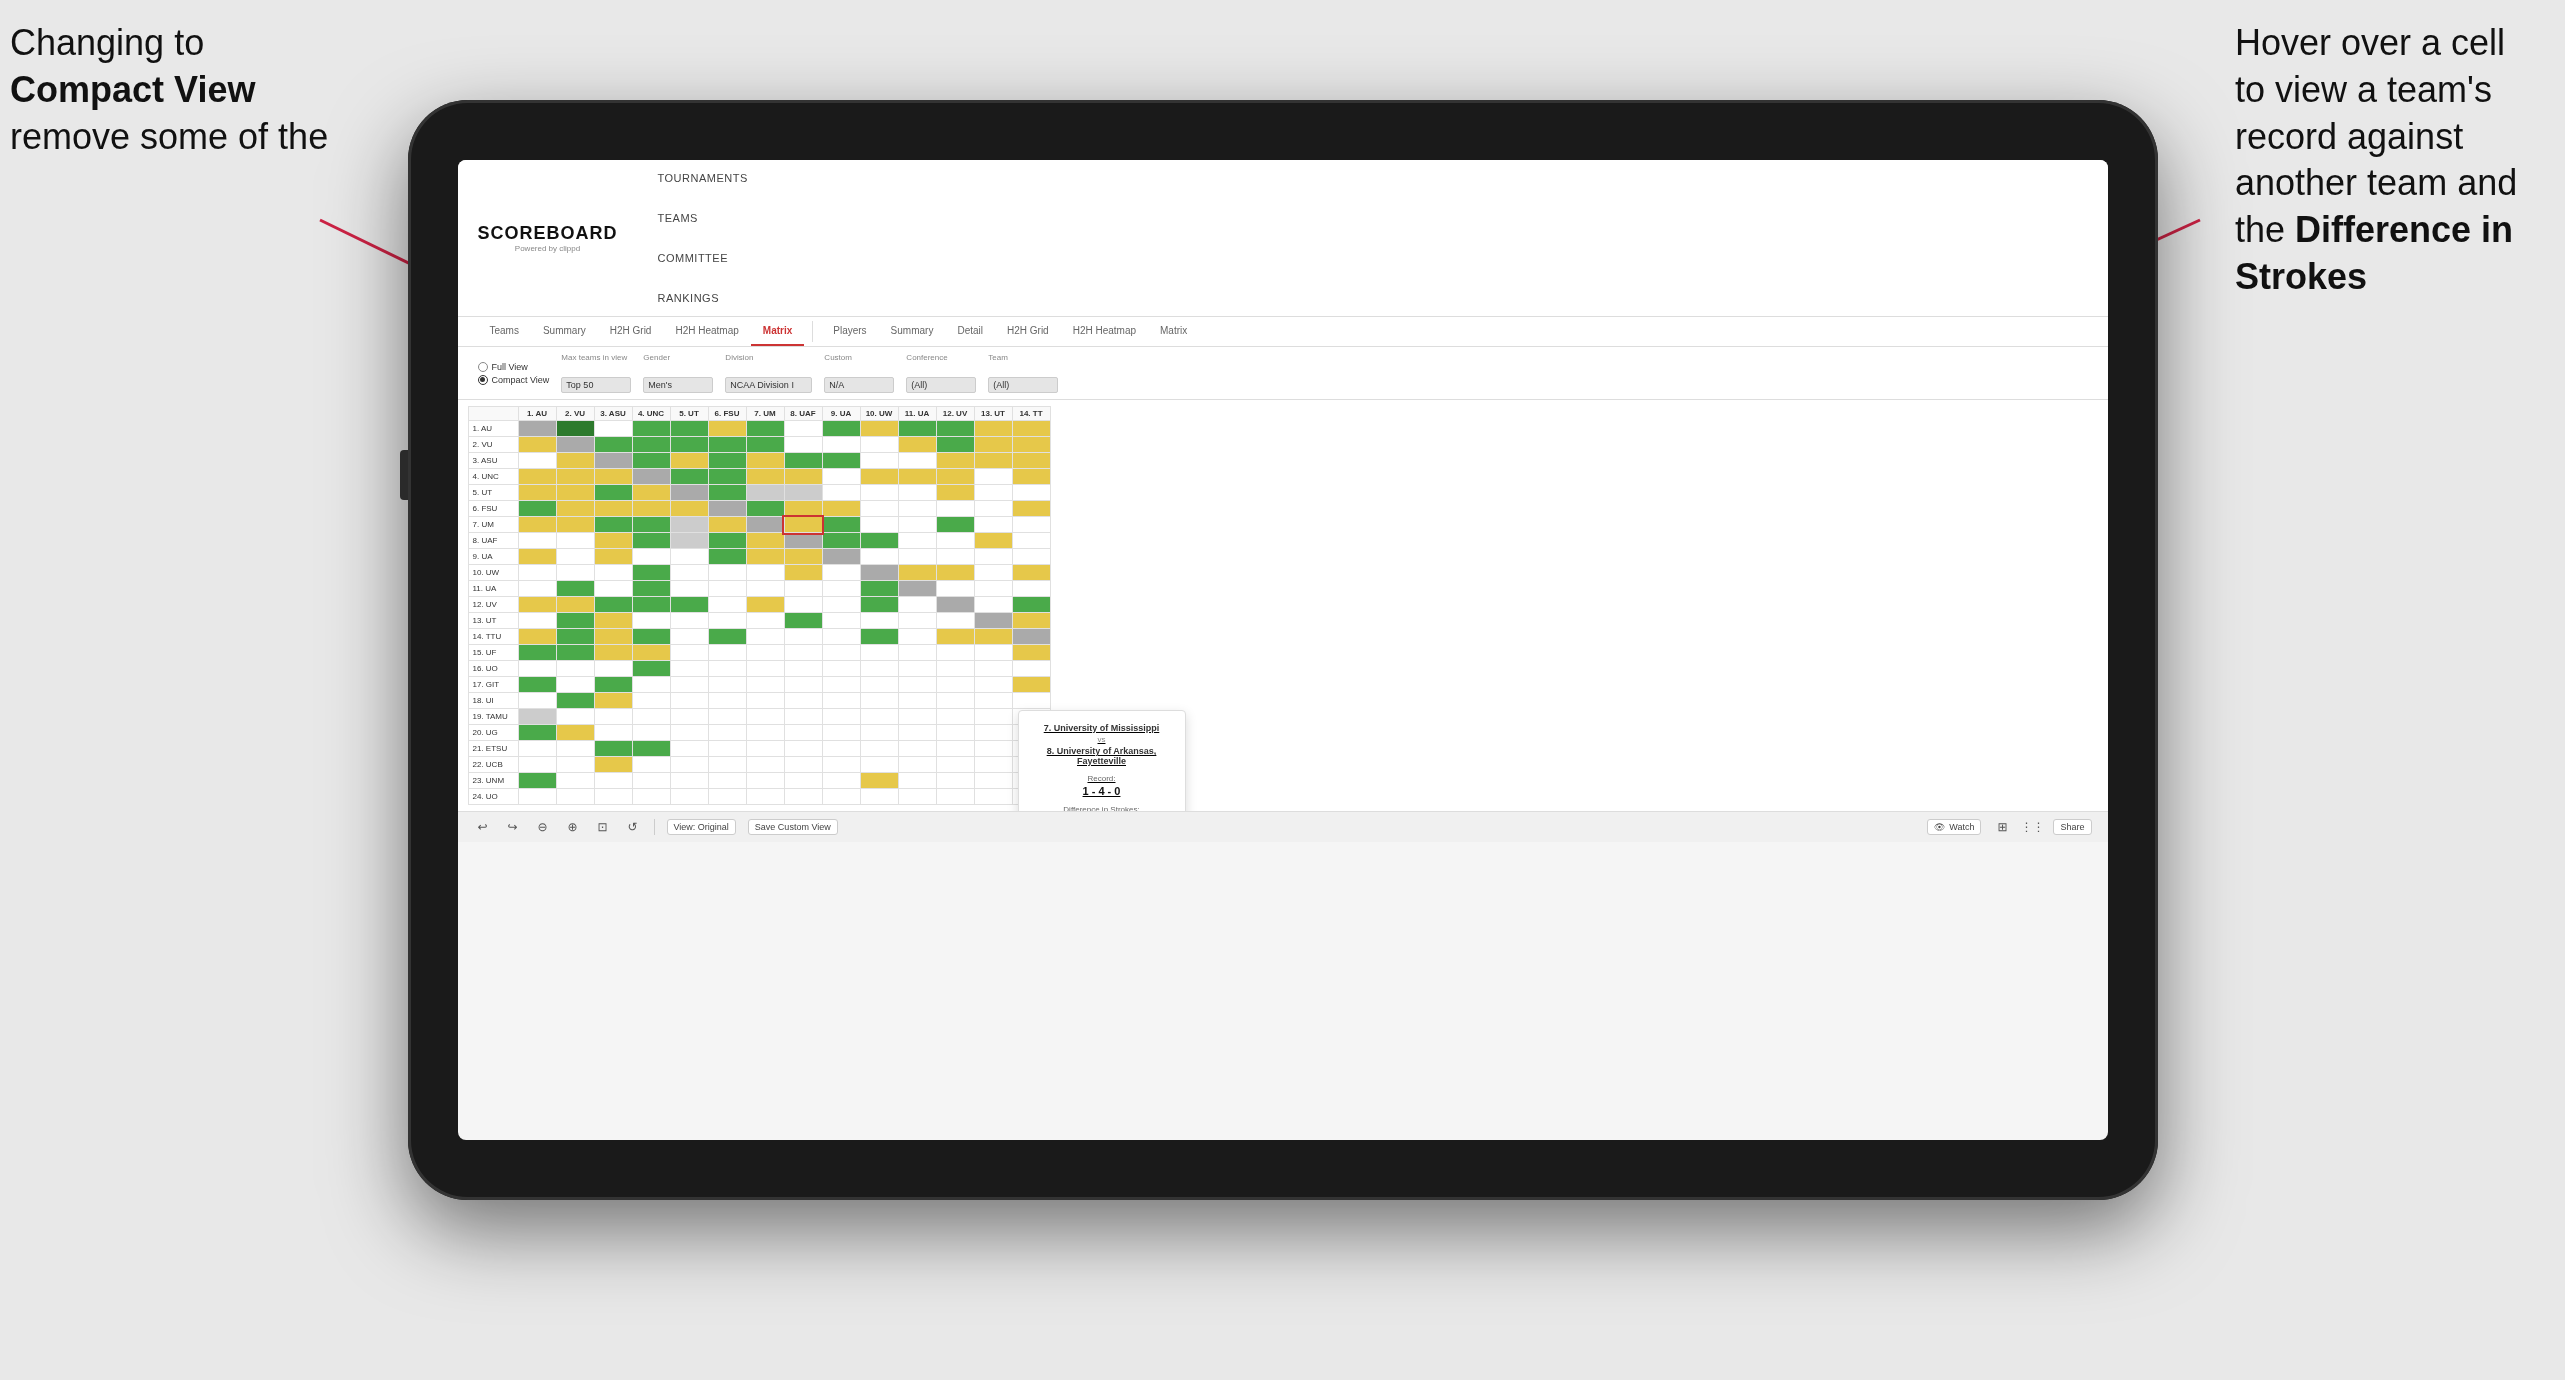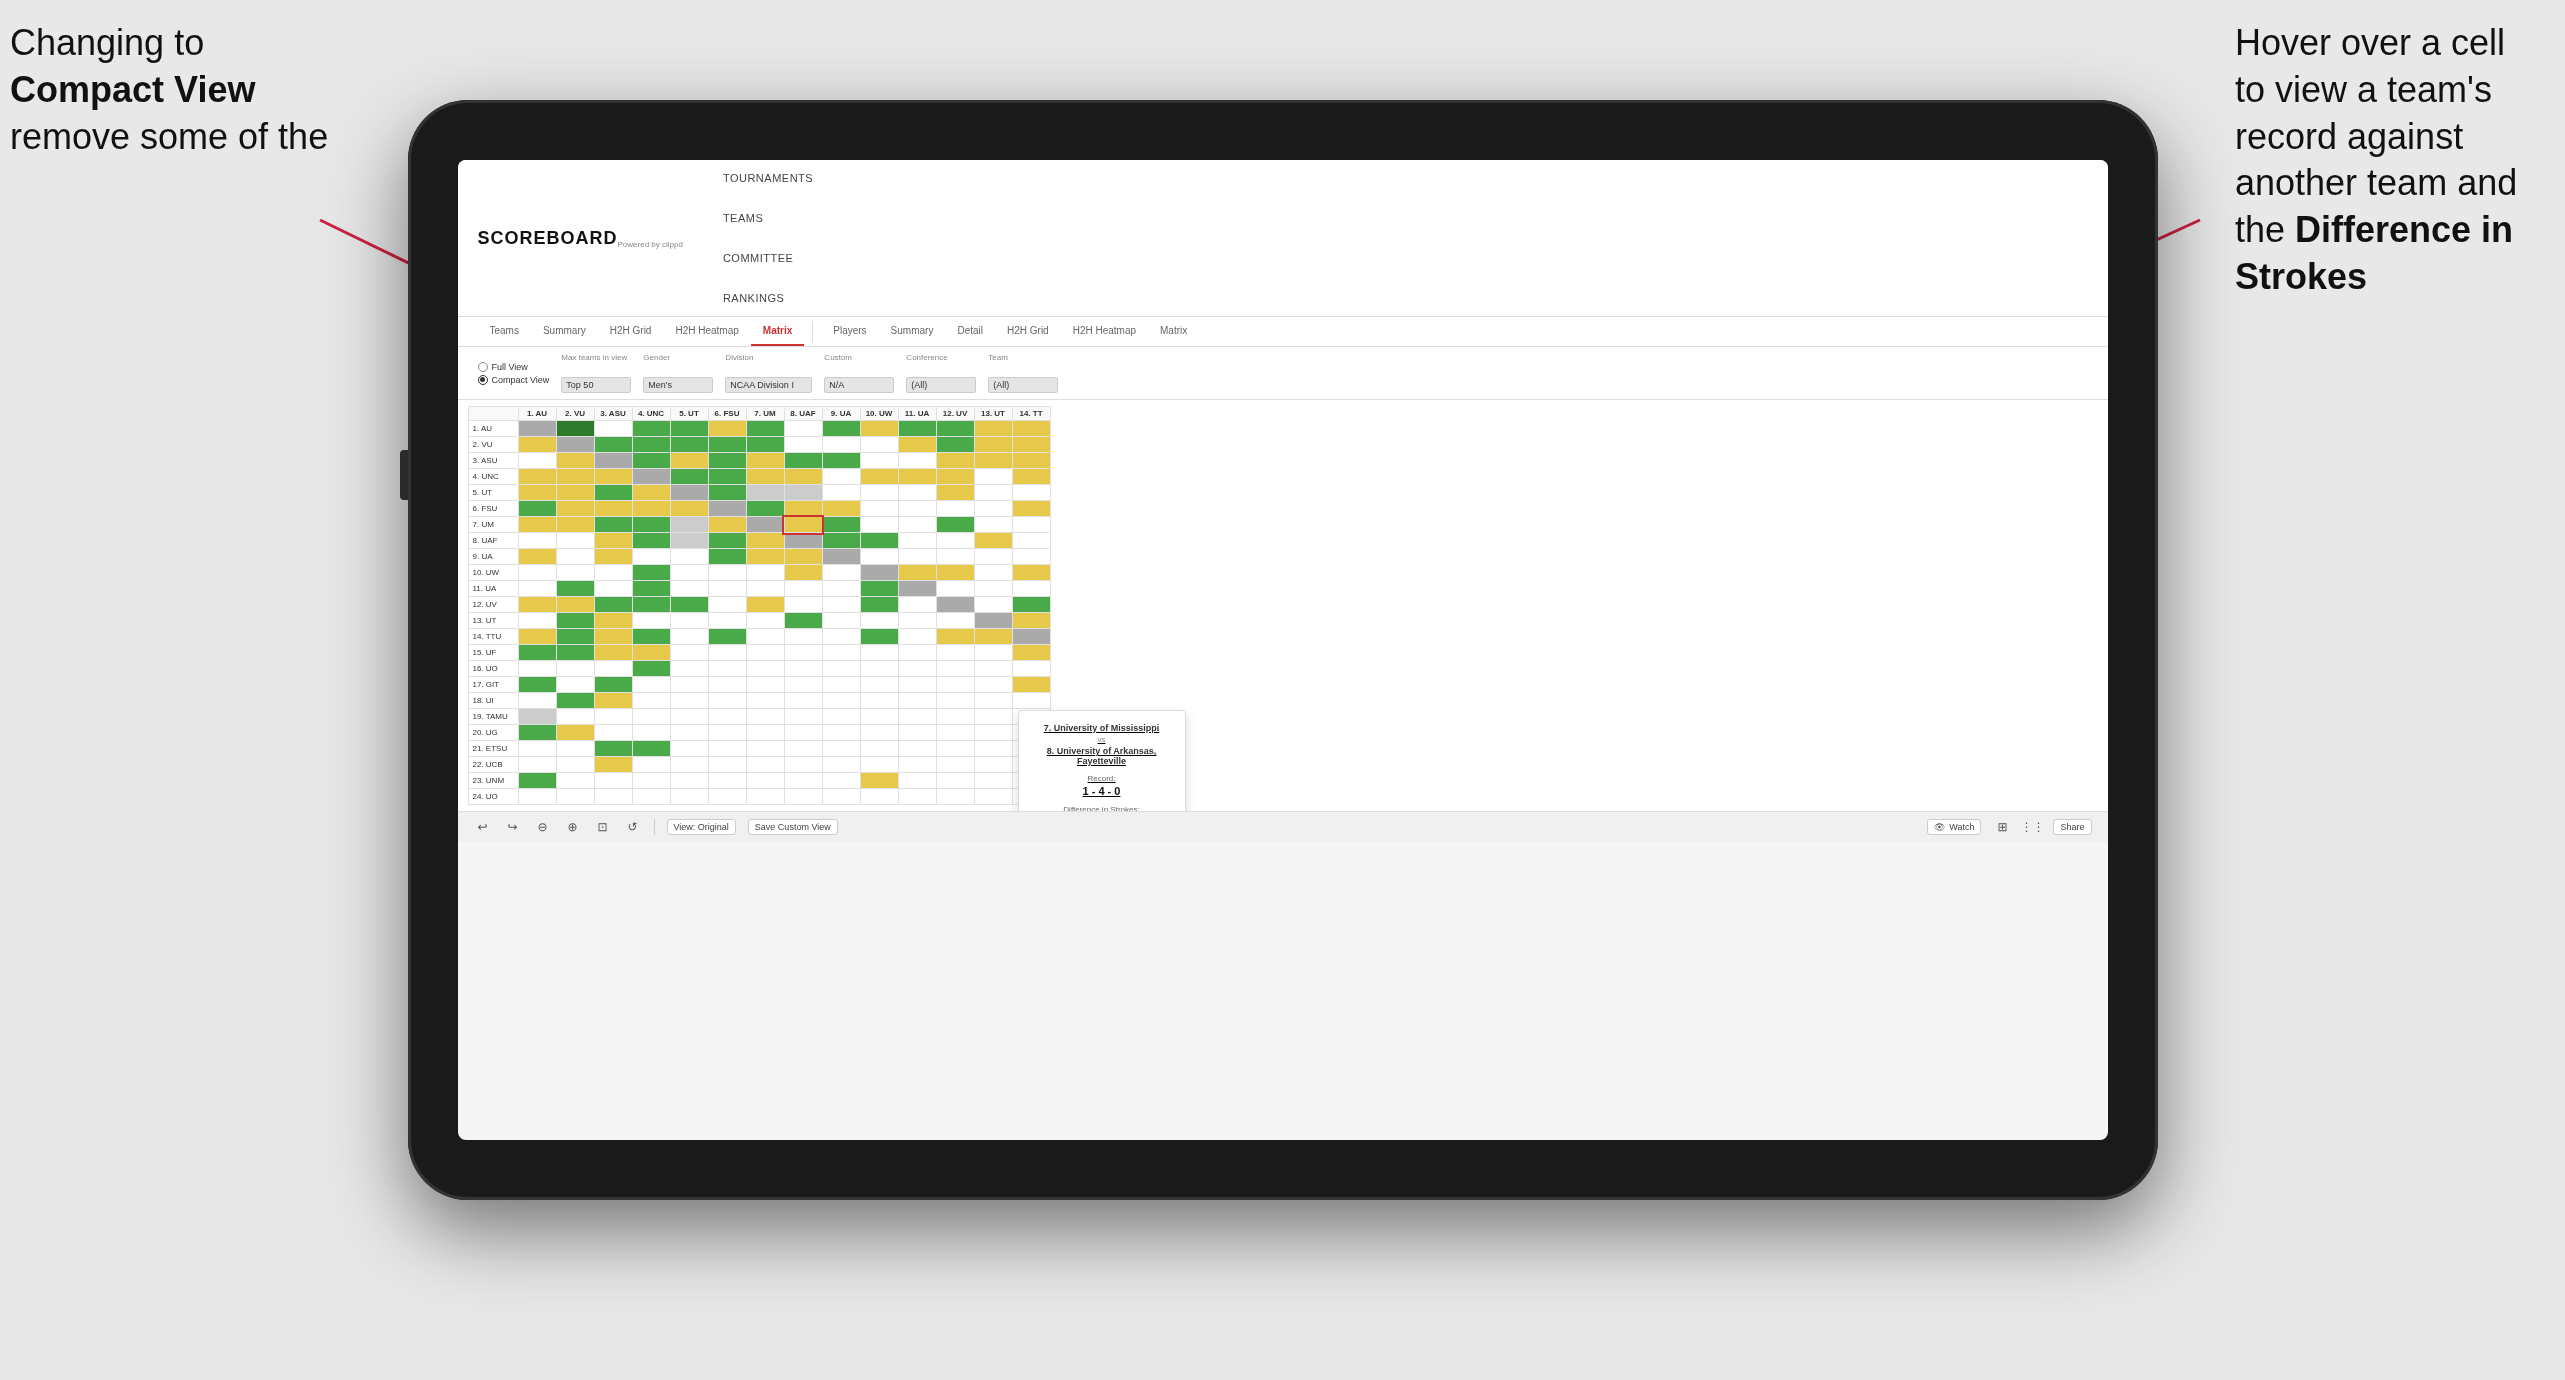--- a/index.html
+++ b/index.html
@@ -92,22 +92,22 @@
       background: white;
       border-bottom: 1px solid #ddd;
       padding: 8px 20px;
       display: flex;
       align-items: center;
       gap: 40px;
     }
 
     .logo-area {
       display: flex;
-      flex-direction: row;
-      align-items: flex-end;
+      flex-direction: column;
+      align-items: center;
     }
 
     .logo-text {
       font-size: 18px;
       font-weight: 900;
       letter-spacing: 1px;
       color: #111;
     }
 
     .logo-sub {

